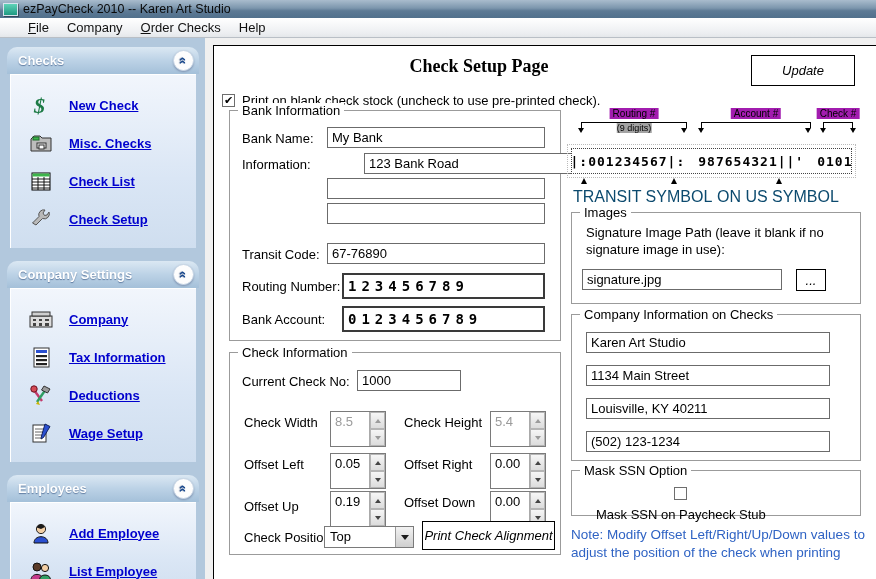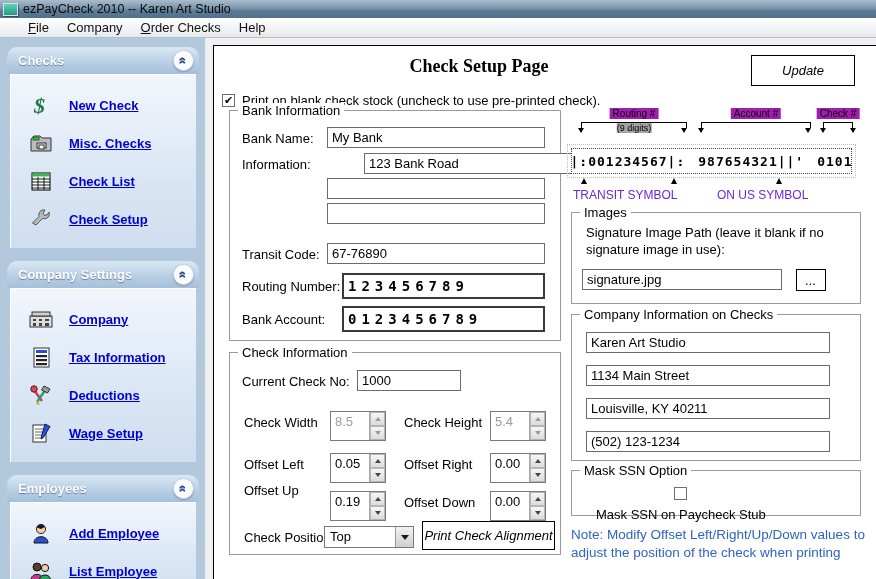--- a/index.html
+++ b/index.html
@@ -87,21 +87,21 @@
     height:21px;font-size:13px;padding:0 4px;display:flex;align-items:center;
     white-space:nowrap;overflow:hidden;
   }
   .micr-tb{
     height:26px;border:2px solid #3a3a3a;
     font-family:"DejaVu Sans Mono", monospace;font-weight:bold;
     font-size:14px;letter-spacing:5px;
   }
   
   .spin{position:absolute;display:flex;background:#fff;border:1px solid #7a7a7a;
-    box-sizing:border-box;height:30px;}
+    box-sizing:border-box;height:36px;}
   .spin-val{flex:1;font-size:13px;padding:2px 4px;overflow:hidden;}
   .spin.dis .spin-val{color:#9b9b9b;}
   .spin-btns{width:15px;display:flex;flex-direction:column;border-left:1px solid #aaa;}
   .sb{flex:1;background:linear-gradient(180deg,#f6f6f6,#dcdcdc);border:1px solid #b5b5b5;
     display:flex;align-items:center;justify-content:center;box-sizing:border-box;}
   .tu{width:0;height:0;border-left:3px solid transparent;border-right:3px solid transparent;border-bottom:4px solid #444;}
   .td{width:0;height:0;border-left:3px solid transparent;border-right:3px solid transparent;border-top:4px solid #444;}
   .spin.dis .tu{border-bottom-color:#9b9b9b;}
   .spin.dis .td{border-top-color:#9b9b9b;}
   
@@ -119,21 +119,21 @@
   .ba{position:absolute;width:0;height:0;border-left:3px solid transparent;border-right:3px solid transparent;border-top:5px solid #000;}
   .bu{position:absolute;width:0;height:0;border-left:3px solid transparent;border-right:3px solid transparent;border-bottom:6px solid #000;}
   .micr-box{
     position:absolute;left:0;top:42px;width:281px;height:26px;
     border:1px dotted #444;box-sizing:border-box;
     display:flex;align-items:center;justify-content:center;
     font-family:"DejaVu Sans Mono", monospace;font-weight:bold;font-size:13px;letter-spacing:1px;
     background:#fff;outline:1px dotted #bbb;outline-offset:3px;
   }
   .micr-box .gap{margin-left:13px;}
-  .symcap{position:absolute;font-size:12px;color:#6d28d9;white-space:nowrap;}
+  .symcap{position:absolute;font-size:16px;color:#0c4a6e;white-space:nowrap;}
   .note{position:absolute;left:357px;top:480px;width:300px;font-size:13.5px;color:#2f63c4;line-height:1.35;}
 </style>
 </head>
 <body>
 
 <div class="titlebar">
   <span class="title-icon"></span>
   <span>ezPayCheck 2010 -- Karen Art Studio</span>
 </div>
 
@@ -366,21 +366,21 @@
       <div class="spin-btns">
           <div class="sb">
             <i class="tu"></i>
           </div>
           <div class="sb">
             <i class="td"></i>
           </div>
         </div>
     </div>
 
-    <span class="flabel" style="left:14px;top:130px;">Offset Up</span>
+    <span class="flabel" style="left:14px;top:146px;">Offset Up</span>
     <div class="spin" style="left:100px;top:138px;width:56px;">
       <div class="spin-val">0.19</div>
       <div class="spin-btns">
           <div class="sb">
             <i class="tu"></i>
           </div>
           <div class="sb">
             <i class="td"></i>
           </div>
         </div>

